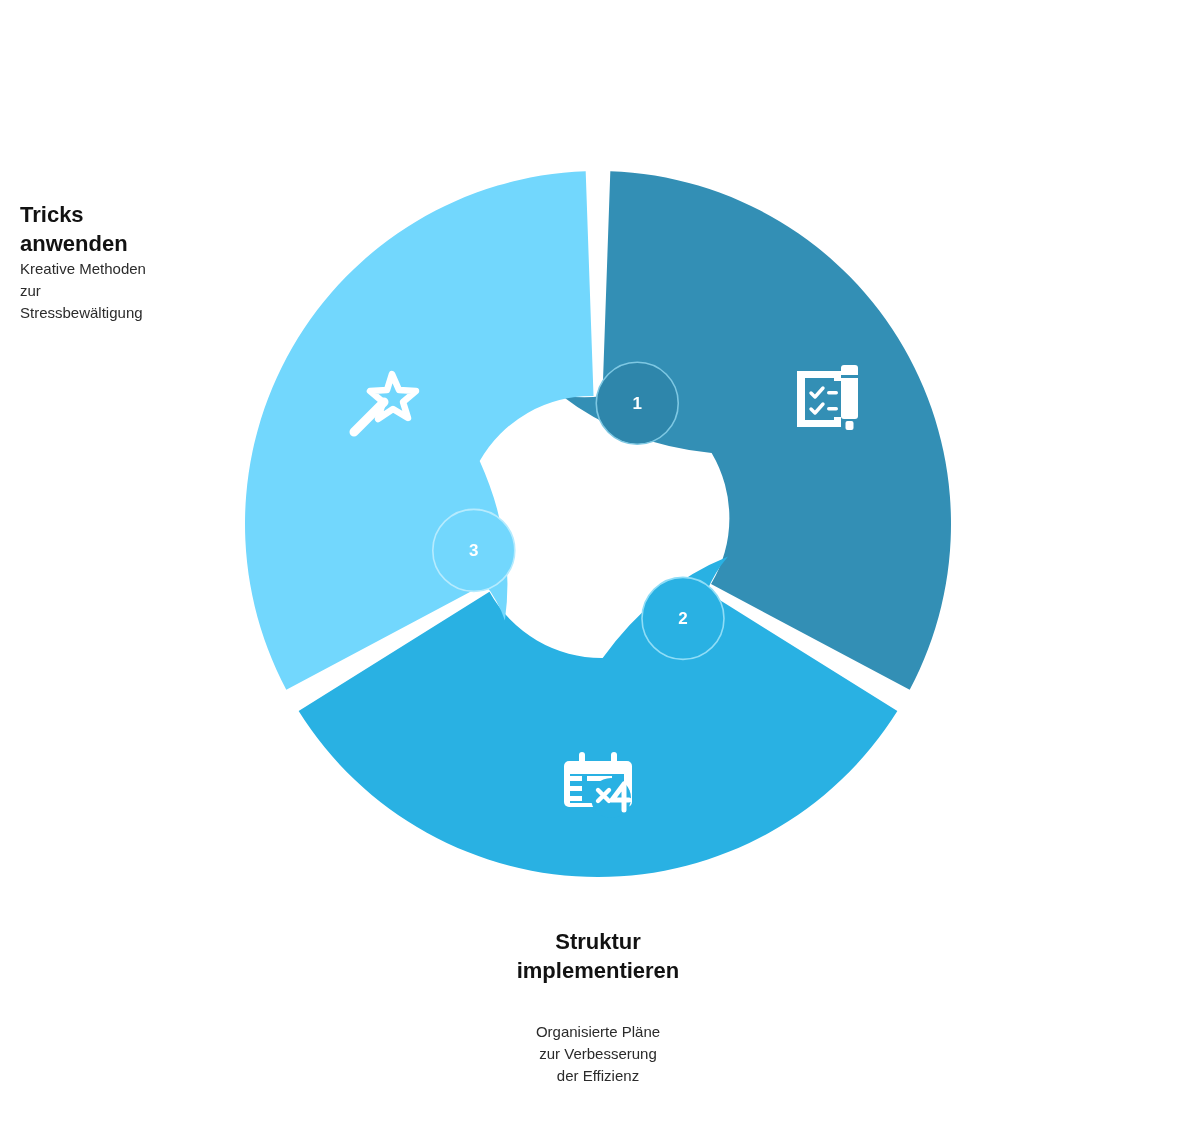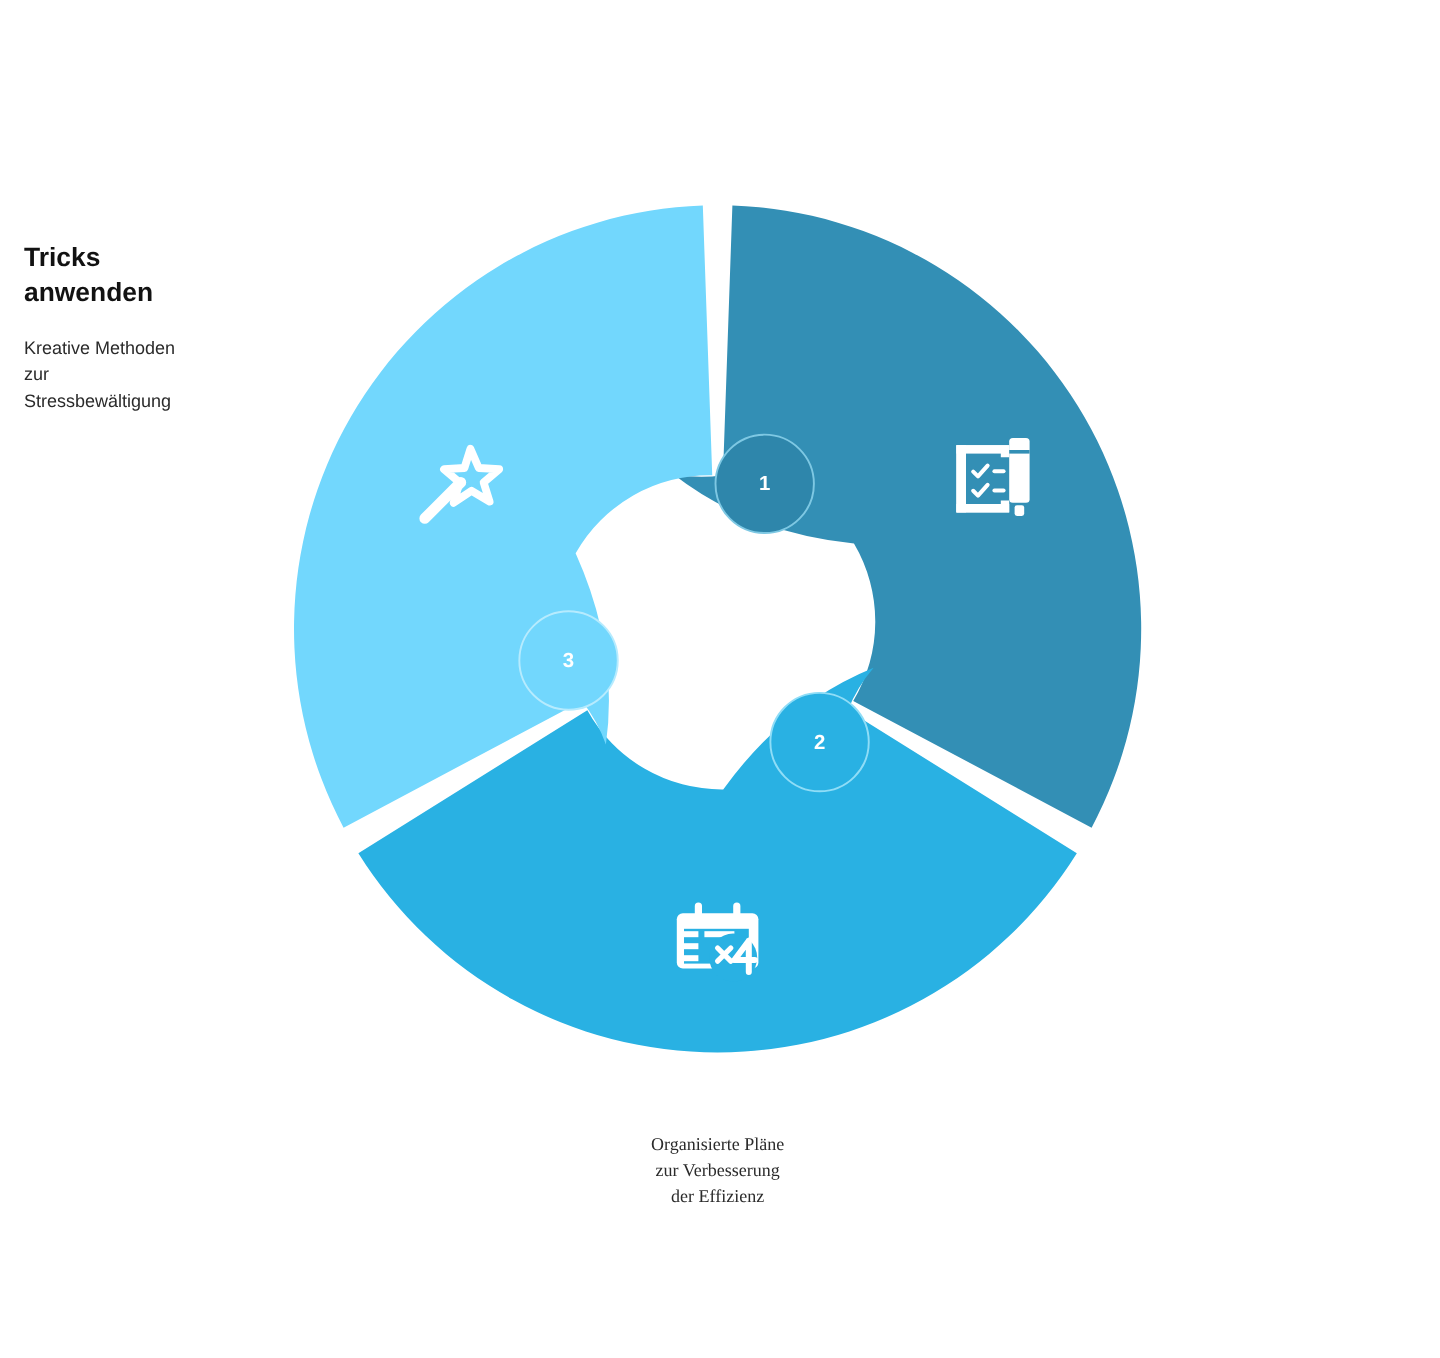--- a/index.html
+++ b/index.html
@@ -56,30 +56,30 @@
   }
   #label-routinen .label-desc { margin-top: 22px; }
 
   
   #label-struktur {
     left: 448px;
     top: 927px;
     width: 300px;
     text-align: center;
   }
-  #label-struktur .label-desc { margin-top: 16px; font-family: Liberation Serif, serif; }
+  #label-struktur .label-desc { margin-top: 36px; }
 
   
   #label-tricks {
     left: 20px;
     top: 200px;
     width: 213px;
     text-align: left;
   }
-  #label-tricks .label-desc { margin-top: 22px; }
+  #label-tricks .label-desc { }
 
   .seg-number {
     font-size: 17px;
     font-weight: bold;
     fill: #ffffff;
   }
 </style>
 </head>
 <body>
 
@@ -148,20 +148,22 @@
 
         <path d="M8,62 L38,32" stroke="#ffffff" stroke-width="9" stroke-linecap="round"></path>
 
         <path d="M46,4 L53,20 L70,21 L57,32 L62,48 L47,39 L32,49 L37,32 L24,21 L41,20 Z" fill="none" stroke="#ffffff" stroke-width="6.5" stroke-linejoin="round"></path>
       </g>
     </g>
   </svg>
 
 
   <div class="label-block" id="label-struktur">
+    <p class="label-title">Struktur
+implementieren</p>
     <p class="label-desc">Organisierte Pläne
 zur Verbesserung
 der Effizienz</p>
   </div>
 
   <div class="label-block" id="label-tricks">
     <p class="label-title">Tricks
 anwenden</p>
     <p class="label-desc">Kreative Methoden
 zur

